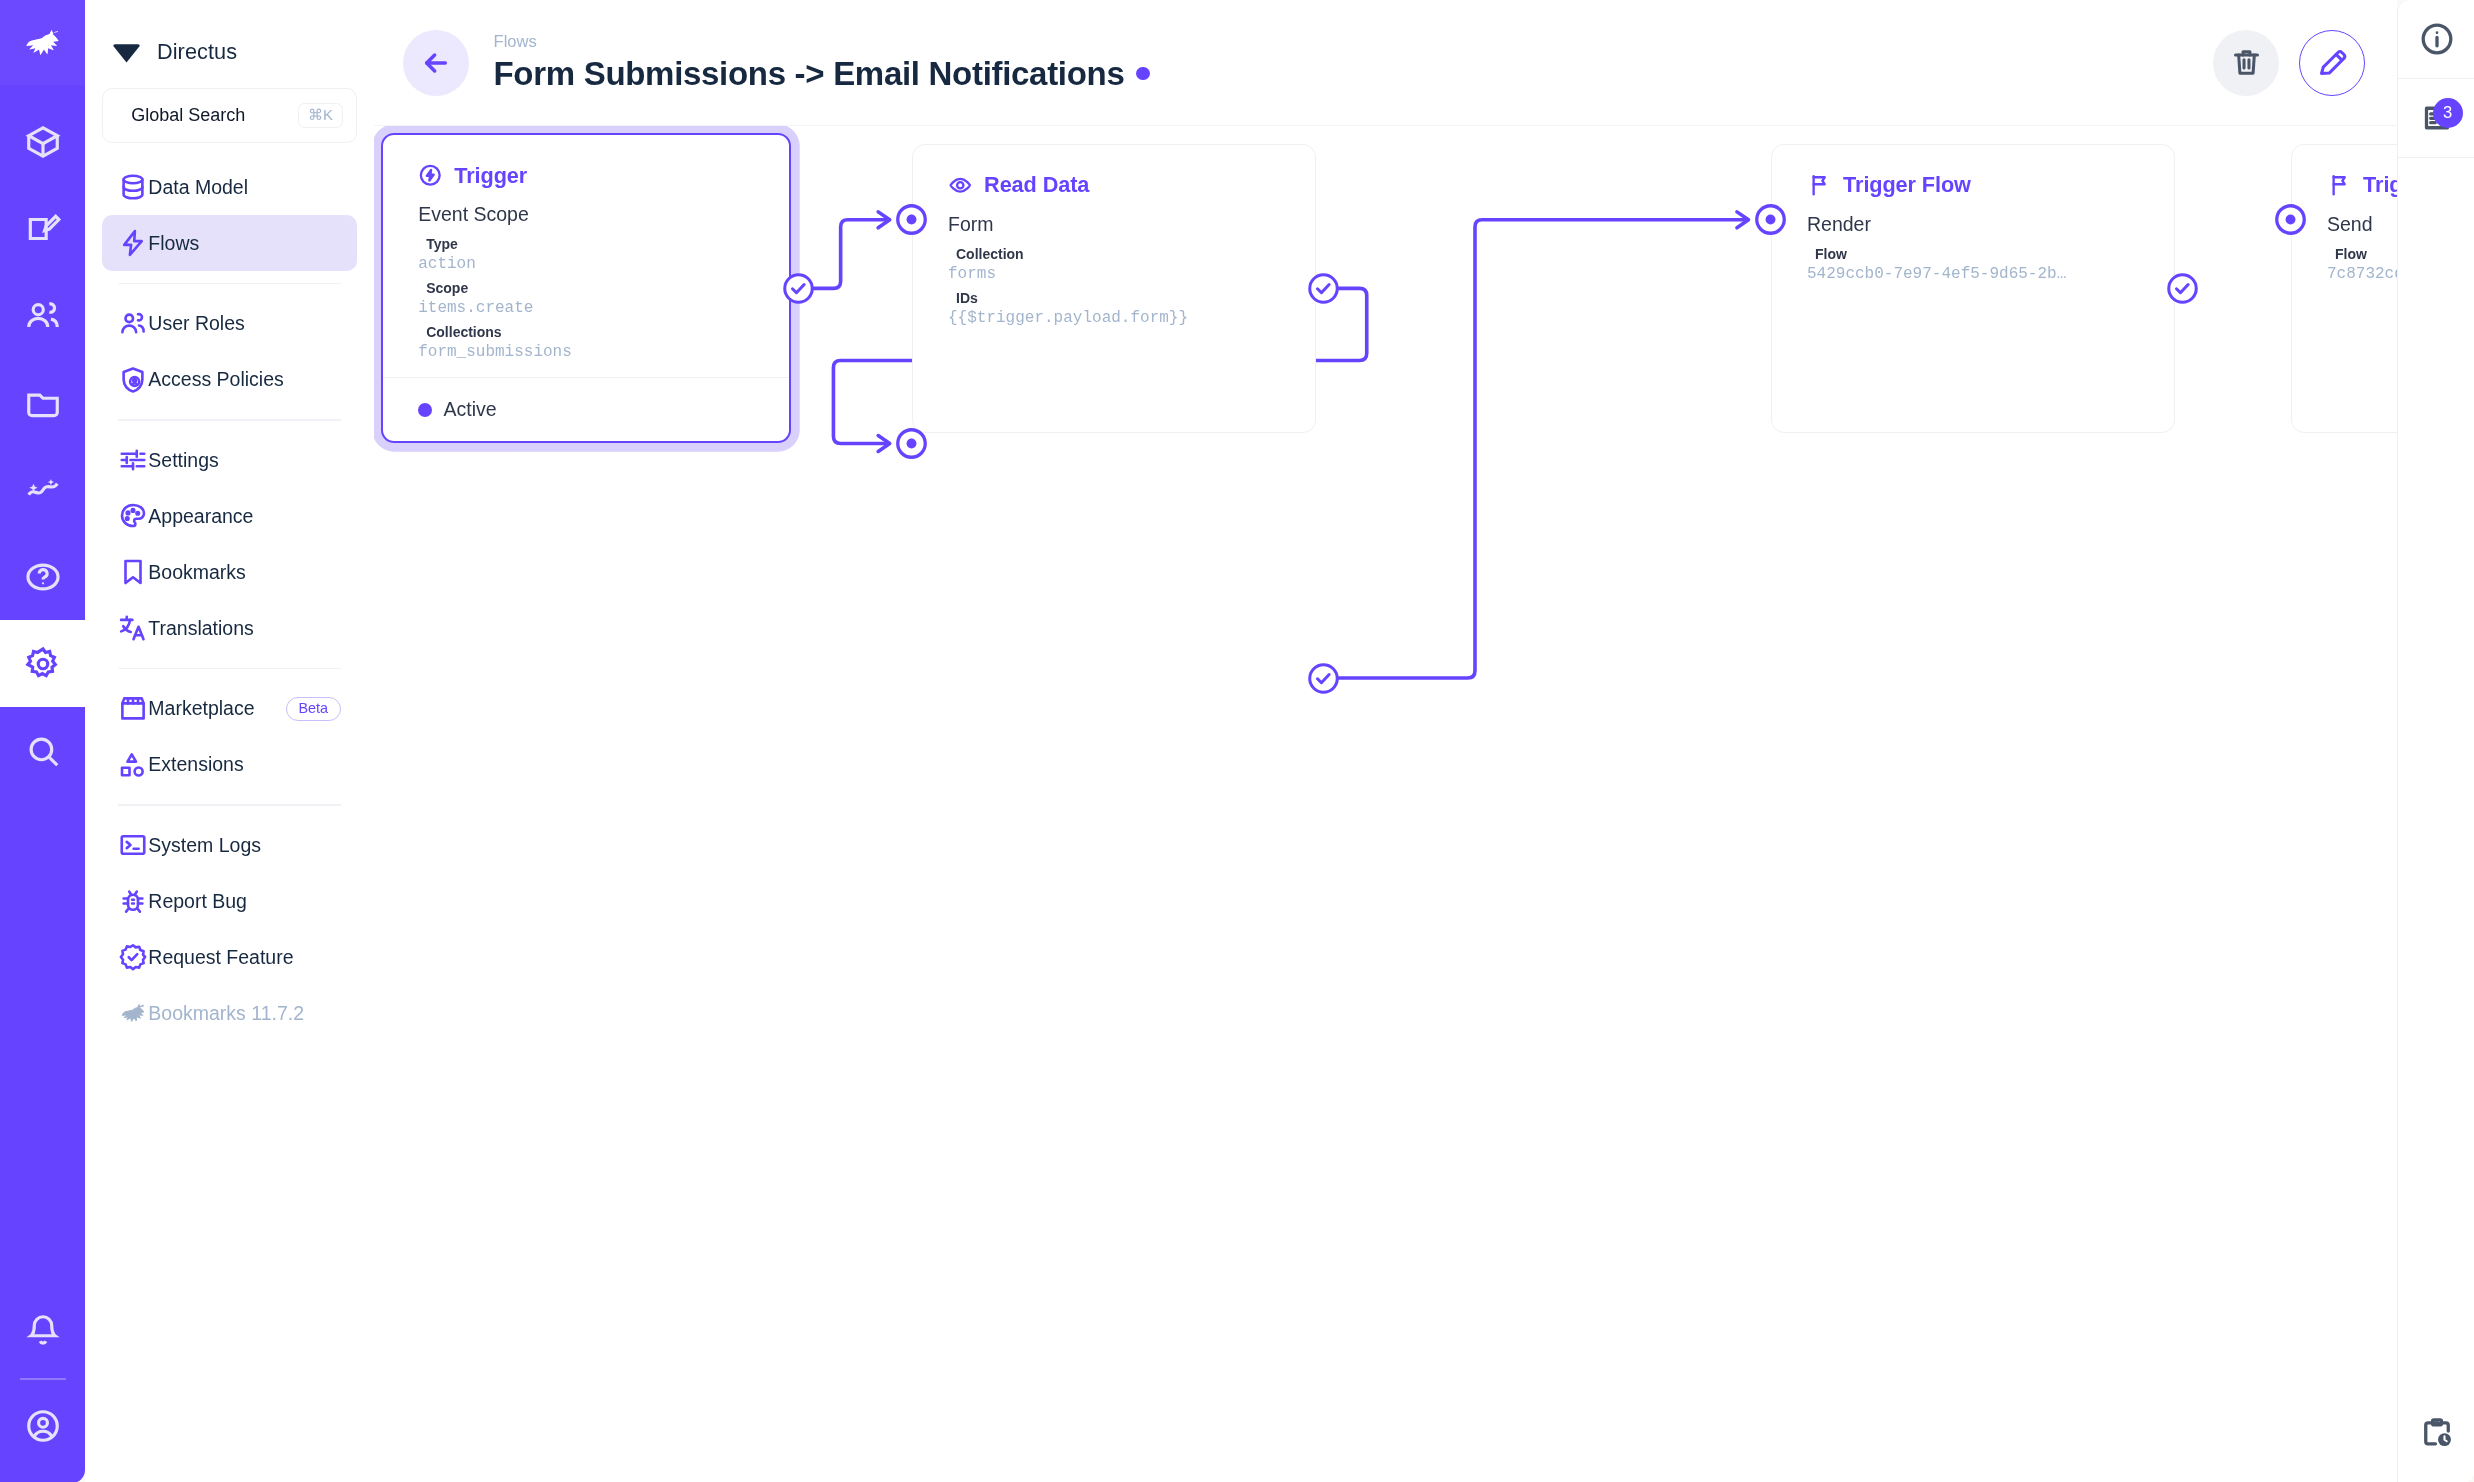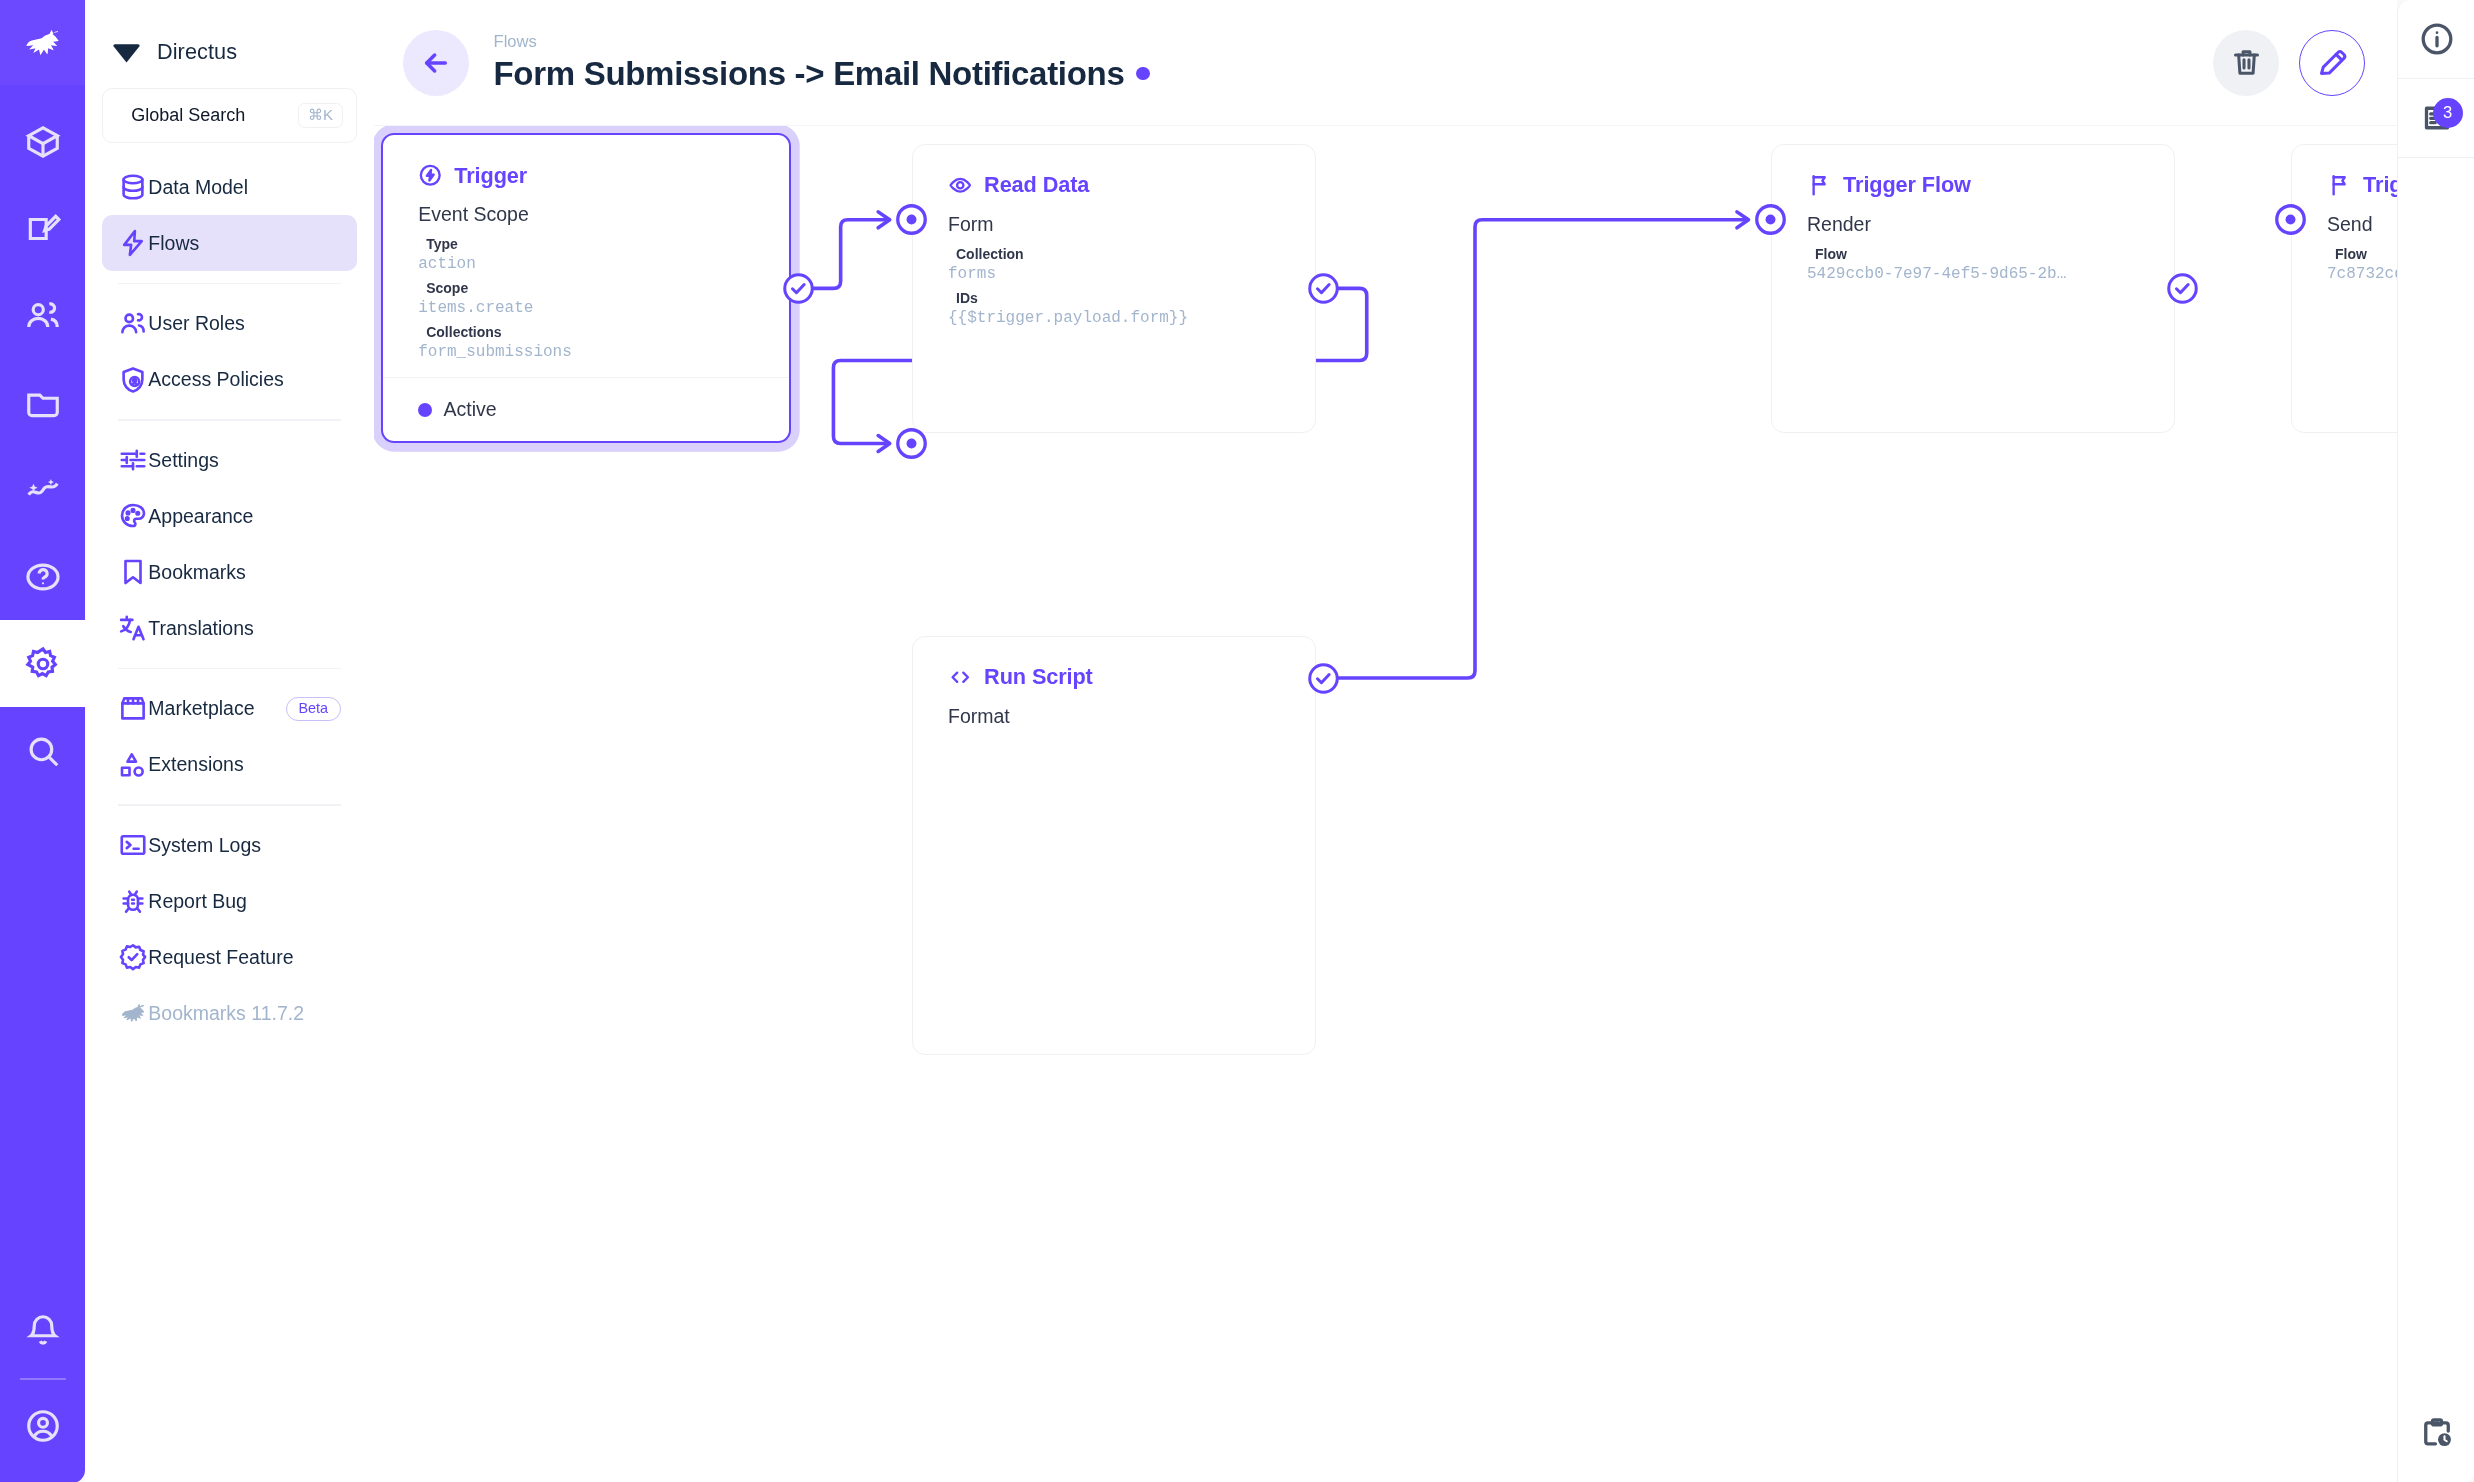--- a/index.html
+++ b/index.html
@@ -535,32 +535,20 @@
             <circle cx="12" cy="12" r="3.6" fill="#6644ff"></circle>
           </svg>
       </div>
       <div class="port" style="left:933px; top:146px;">
         <svg viewBox="0 0 24 24">
             <circle cx="12" cy="12" r="10" fill="#ffffff" stroke="#6644ff" stroke-width="2.2"></circle>
             <path d="M7.6 12.2l2.9 2.9 5.6-6" fill="none" stroke="#6644ff" stroke-width="2.2" stroke-linecap="round" stroke-linejoin="round"></path>
           </svg>
       </div>
 
-      <div class="node" style="left:538px; top:510px; width:404px; height:419px;">
-        <div class="node-title">
-          <svg viewBox="0 0 24 24">
-              <path d="M9 7.5L4.5 12 9 16.5"></path>
-              <path d="M15 7.5L19.5 12 15 16.5"></path>
-            </svg>
-          <span>Run Script</span>
-        </div>
-        <div class="node-body">
-          <div class="node-name">Format</div>
-        </div>
-      </div>
       <div class="port" style="left:521px; top:301px;">
         <svg viewBox="0 0 24 24">
             <circle cx="12" cy="12" r="10" fill="#ffffff" stroke="#6644ff" stroke-width="2.4"></circle>
             <circle cx="12" cy="12" r="3.6" fill="#6644ff"></circle>
           </svg>
       </div>
       <div class="port" style="left:933px; top:536px;">
         <svg viewBox="0 0 24 24">
             <circle cx="12" cy="12" r="10" fill="#ffffff" stroke="#6644ff" stroke-width="2.2"></circle>
             <path d="M7.6 12.2l2.9 2.9 5.6-6" fill="none" stroke="#6644ff" stroke-width="2.2" stroke-linecap="round" stroke-linejoin="round"></path>

